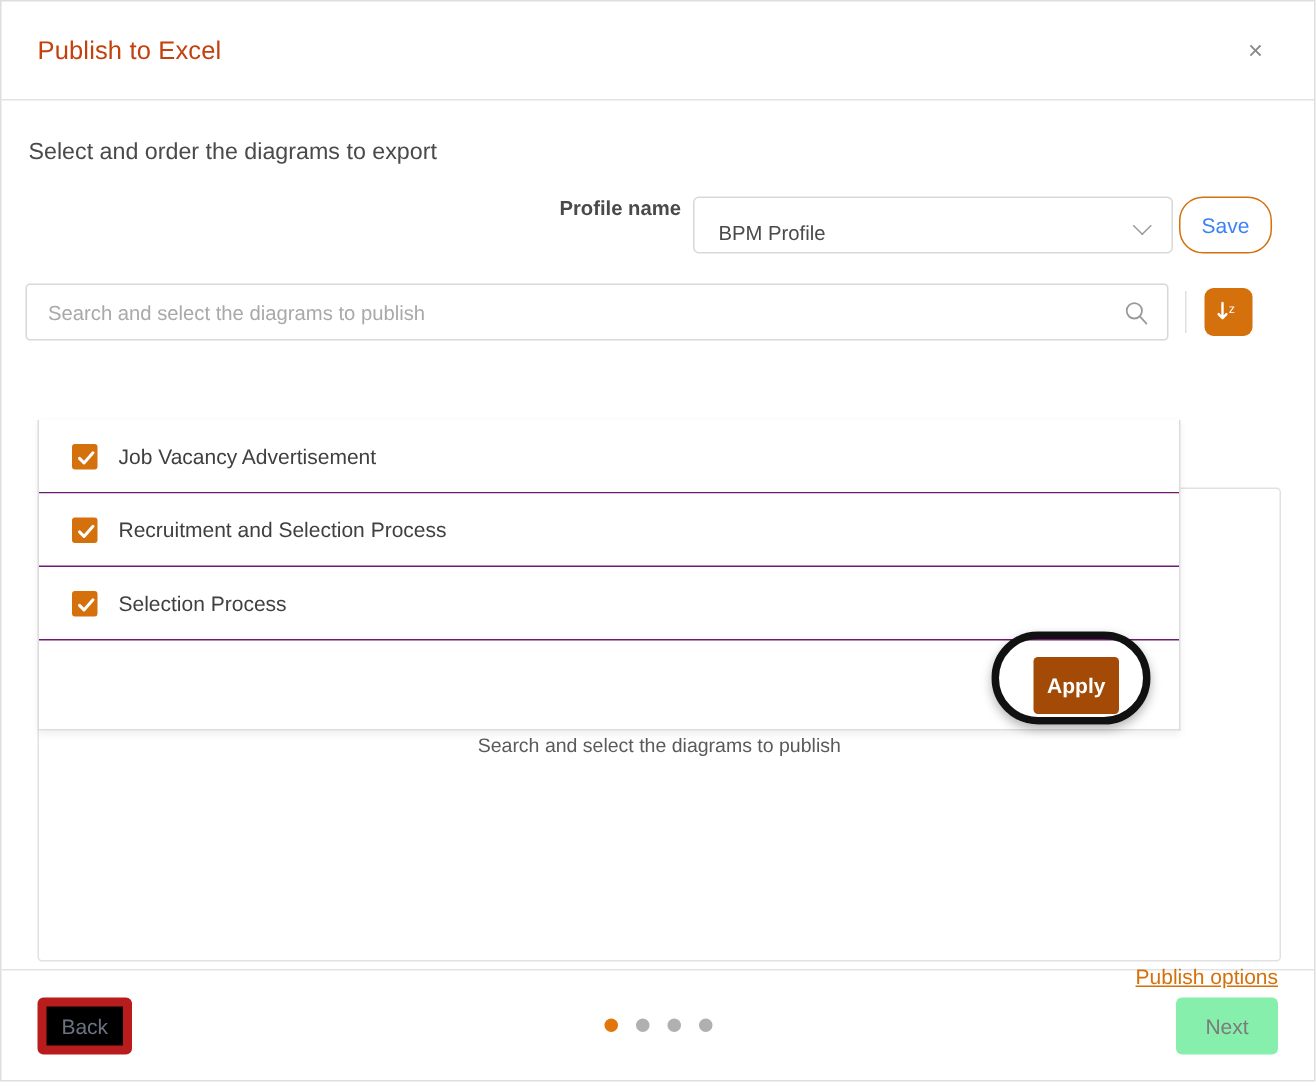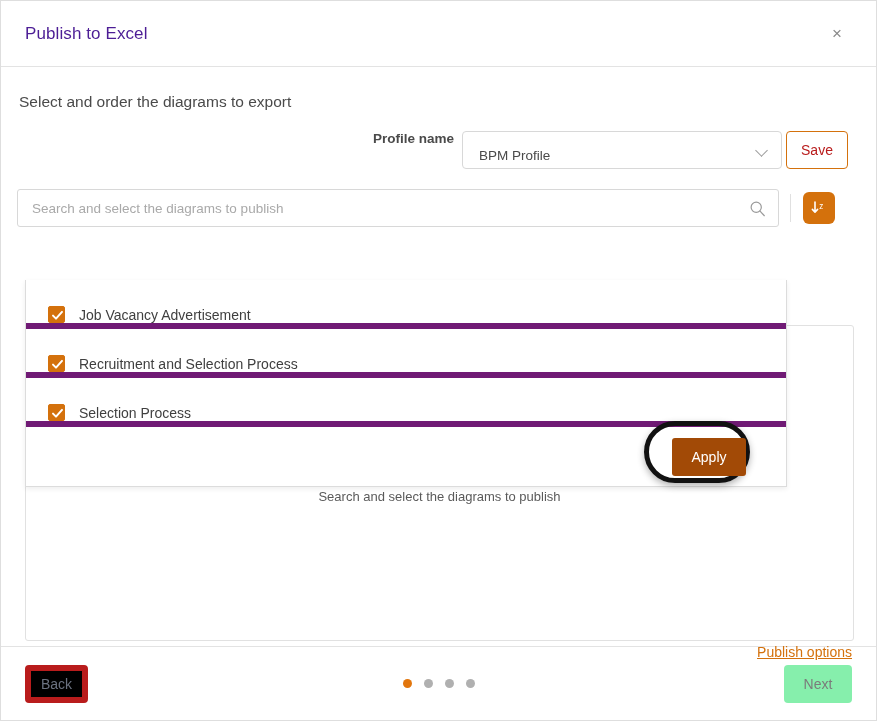--- a/index.html
+++ b/index.html
@@ -30,21 +30,21 @@
     height: 66px;
     flex: 0 0 66px;
     border-bottom: 1px solid #e3e3e3;
     display: flex;
     align-items: center;
     padding: 0 24px;
     position: relative;
   }
   .dlg-title {
     font-size: 17px;
-    color: #4c1d95;
+    color: #c2410c;
     letter-spacing: .1px;
   }
   .close-btn {
     position: absolute;
     right: 26px; top: 50%;
     transform: translateY(-50%);
     width: 26px; height: 26px;
     display: flex; align-items: center; justify-content: center;
     color: #8a8a8a;
     font-size: 17px;
@@ -107,23 +107,23 @@
     position: absolute;
     left: 1px; top: 2px;
     width: 8px; height: 8px;
     border-right: 1.6px solid #9a9a9a;
     border-bottom: 1.6px solid #9a9a9a;
     transform: rotate(45deg);
   }
   .save-btn {
     width: 62px; height: 38px;
     border: 1px solid #d4710c;
-    border-radius: 4px;
-    background: #fff;
-    color: #b91c1c;
+    border-radius: 16px;
+    background: #fff;
+    color: #3b82f6;
     font-size: 14px;
     display: flex; align-items: center; justify-content: center;
     cursor: pointer;
     font-family: "Liberation Sans", sans-serif;
   }
 
   
   .search-row {
     display: flex;
     align-items: center;
@@ -170,23 +170,23 @@
     width: 762px;
     background: #fff;
     border: 1px solid #dcdcdc;
     border-top: none;
     box-shadow: 0 2px 5px rgba(0,0,0,.07);
     z-index: 20;
   }
   .dd-item {
     height: 49px;
     display: flex;
-    align-items: flex-end;
+    align-items: center;
     padding: 0 18px 0 22px;
-    border-bottom: 6px solid #701a75;
+    border-bottom: 1px solid #701a75;
     cursor: pointer;
     background: #fff;
   }
   .cb {
     width: 17px; height: 17px;
     border-radius: 2px;
     background: #d4710c;
     border: 1px solid #d4710c;
     flex: 0 0 17px;
     margin-right: 14px;
@@ -199,27 +199,27 @@
   }
   .dd-footer {
     height: 59px;
     display: flex;
     align-items: center;
     justify-content: flex-end;
     padding: 0 18px;
     position: relative;
   }
   .apply-btn {
-    width: 74px; height: 38px;
+    width: 57px; height: 38px;
     background: #a24a06;
     color: #fff;
     border: none;
     border-radius: 3px;
     font-size: 14px;
-    font-weight: normal;
+    font-weight: bold;
     display: flex; align-items: center; justify-content: center;
     cursor: pointer;
     font-family: "Liberation Sans", sans-serif;
     position: relative;
     z-index: 2;
     margin-right: 22px;
   }
   
   .apply-wrap { position: relative; display: flex; align-items: center; }
   .hl-ring {

